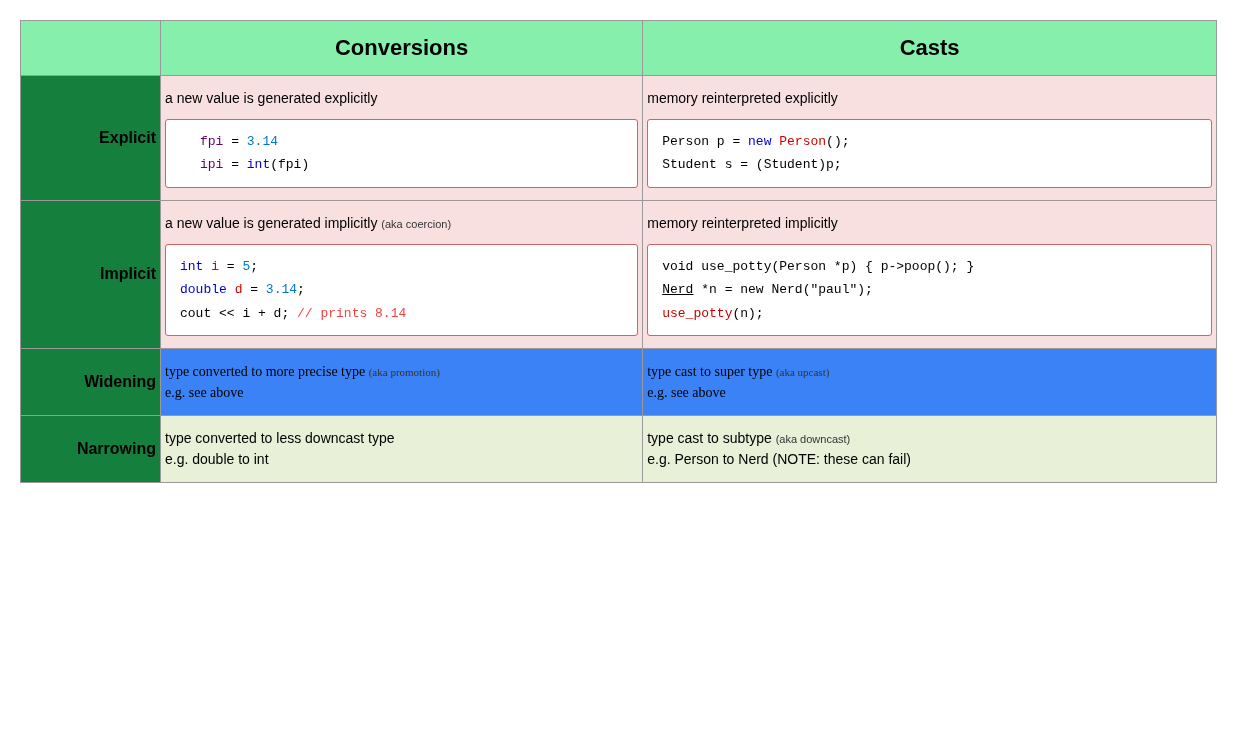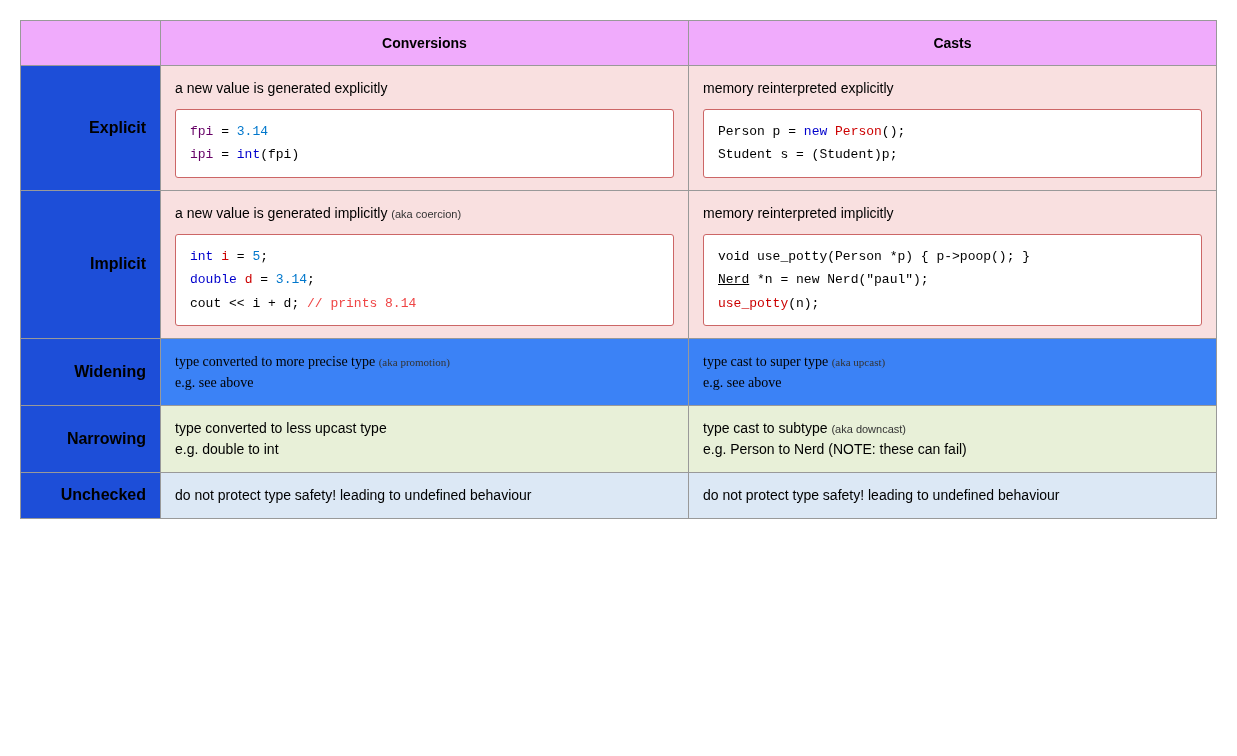--- a/index.html
+++ b/index.html
@@ -10,39 +10,39 @@
       padding: 20px;
     }
     table {
       border-collapse: collapse;
       width: 100%;
       max-width: 1200px;
       border: 1px solid #999;
     }
     th, td {
       border: 1px solid #999;
-      padding: 12px 14px;
+      padding: 12px 4px;
       vertical-align: top;
     }
     thead th {
-      background: #f0abfc;
-      font-size: 14px;
+      background: #86efac;
+      font-size: 22px;
       font-weight: bold;
       padding: 14px 16px;
     }
     thead th:first-child {
       width: 140px;
     }
     .row-label {
       font-weight: bold;
       font-size: 16px;
       text-align: right;
       white-space: nowrap;
       vertical-align: middle;
-      background: #1d4ed8;
+      background: #15803d;
       width: 140px;
     }
     .explicit-bg { background-color: #f9e0e0; }
     .implicit-bg { background-color: #f9e0e0; }
     .widening-bg { background-color: #3b82f6; font-family: Liberation Serif, serif; }
     .narrowing-bg { background-color: #e8f0d8; }
     .checked-bg { background-color: #dce8f5; }
     .unchecked-bg { background-color: #dce8f5; }
 
     .cell-text {
@@ -58,21 +58,21 @@
       background: #fff;
       border-radius: 3px;
       padding: 10px 14px;
       margin-top: 10px;
       font-family: 'Courier New', Courier, monospace;
       font-size: 13px;
       line-height: 1.8;
     }
     .kw-blue { color: #0000cc; }
     .kw-red { color: #cc0000; }
-    .kw-purple { color: #660066; }
+    .kw-purple { color: #660066; margin-left: 20px; }
     .num { color: #0077cc; font-family: Liberation Mono, monospace; }
     .comment { color: #ef4444; }
     .underline { text-decoration: underline; }
   </style>
 </head>
 <body>
 
 <table>
   <thead>
     <tr>
@@ -144,38 +144,27 @@
         </div>
       </td>
     </tr>
 
     <tr>
       <td class="row-label">
         <strong>Narrowing</strong>
       </td>
       <td class="narrowing-bg">
         <div class="cell-text">
-          <span>type converted to less upcast type</span><br>
+          <span>type converted to less downcast type</span><br>
           <span>e.g. double to int</span>
         </div>
       </td>
       <td class="narrowing-bg">
         <div class="cell-text">
           <span>type cast to subtype</span> <span class="small-note">(aka downcast)</span><br>
           <span>e.g. Person to Nerd (NOTE: these can fail)</span>
         </div>
       </td>
     </tr>
 
 
-    <tr>
-      <td class="row-label">
-        <strong>Unchecked</strong>
-      </td>
-      <td class="unchecked-bg">
-        <div class="cell-text">do not protect type safety! leading to undefined behaviour</div>
-      </td>
-      <td class="unchecked-bg">
-        <div class="cell-text">do not protect type safety! leading to undefined behaviour</div>
-      </td>
-    </tr>
   </tbody>
 </table>
 
 </body></html>

